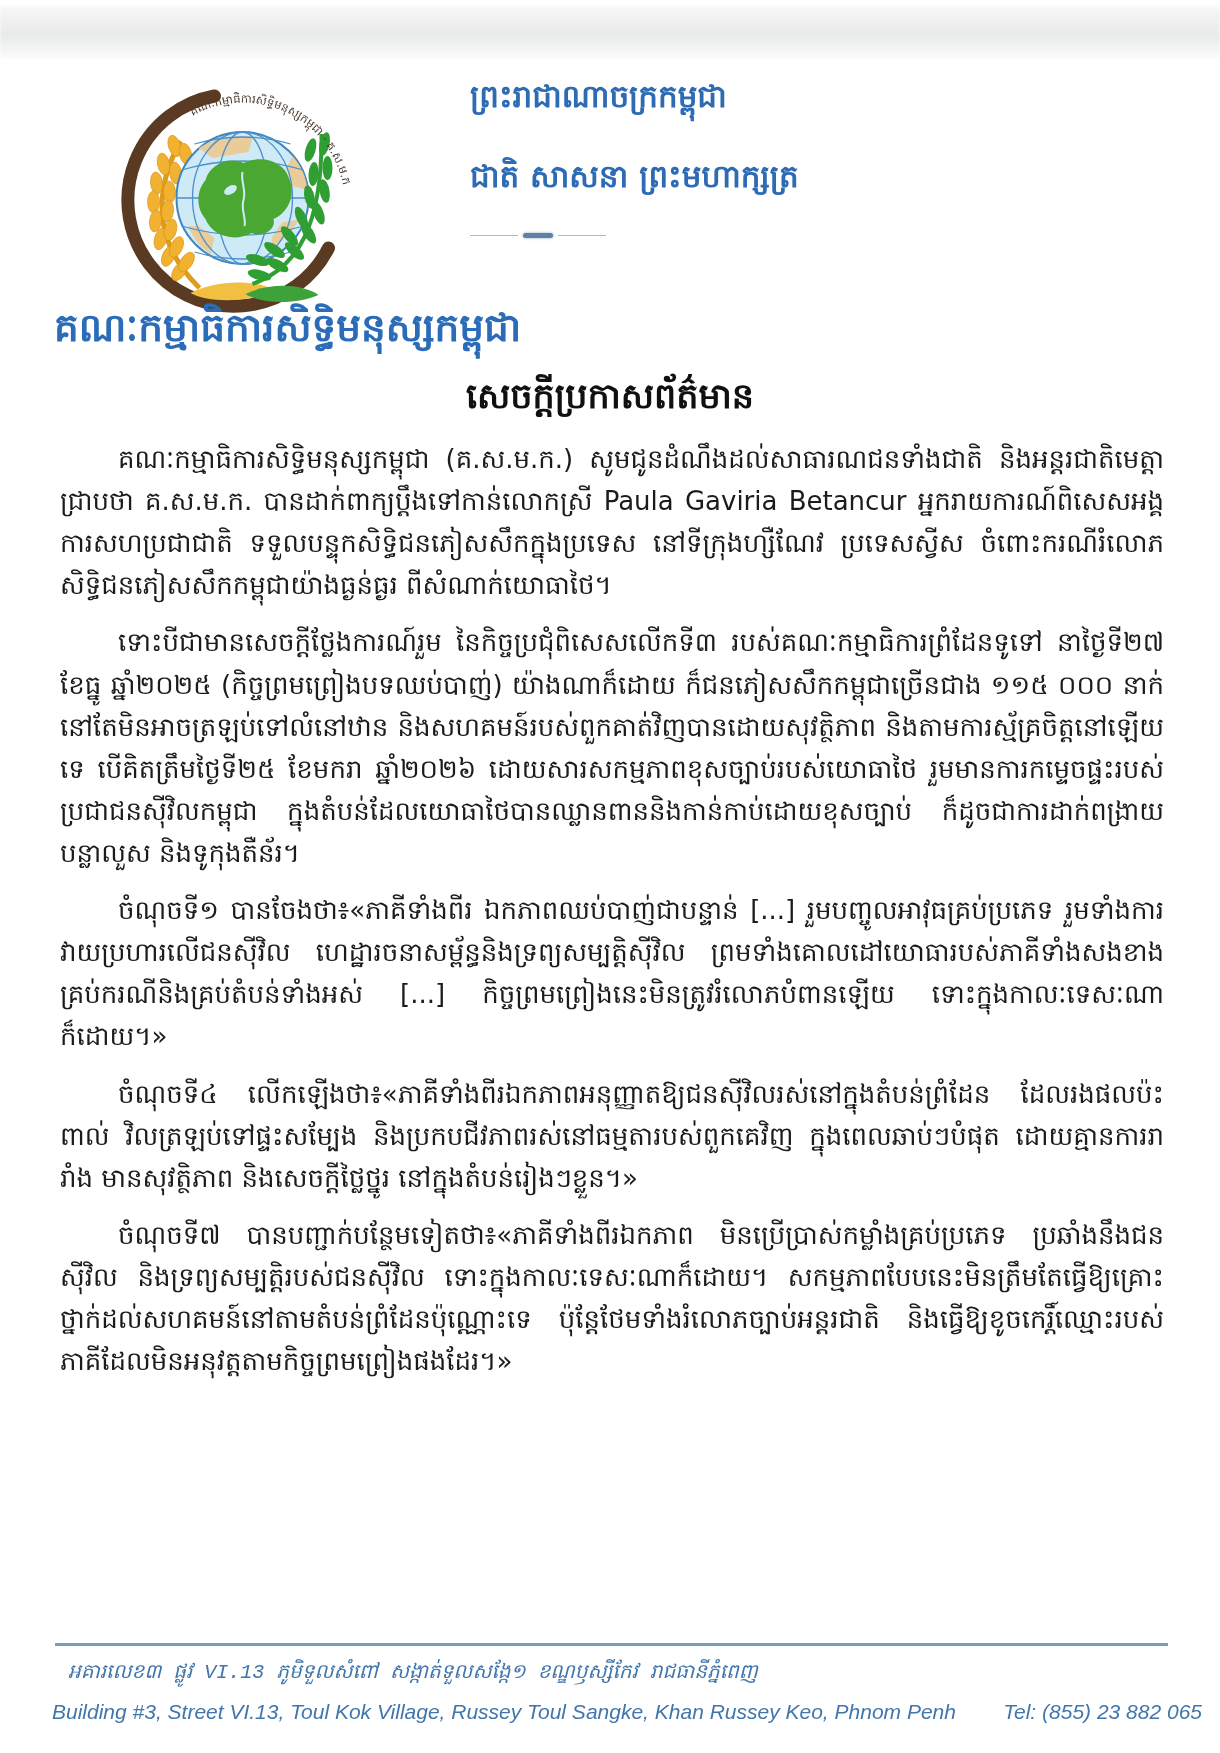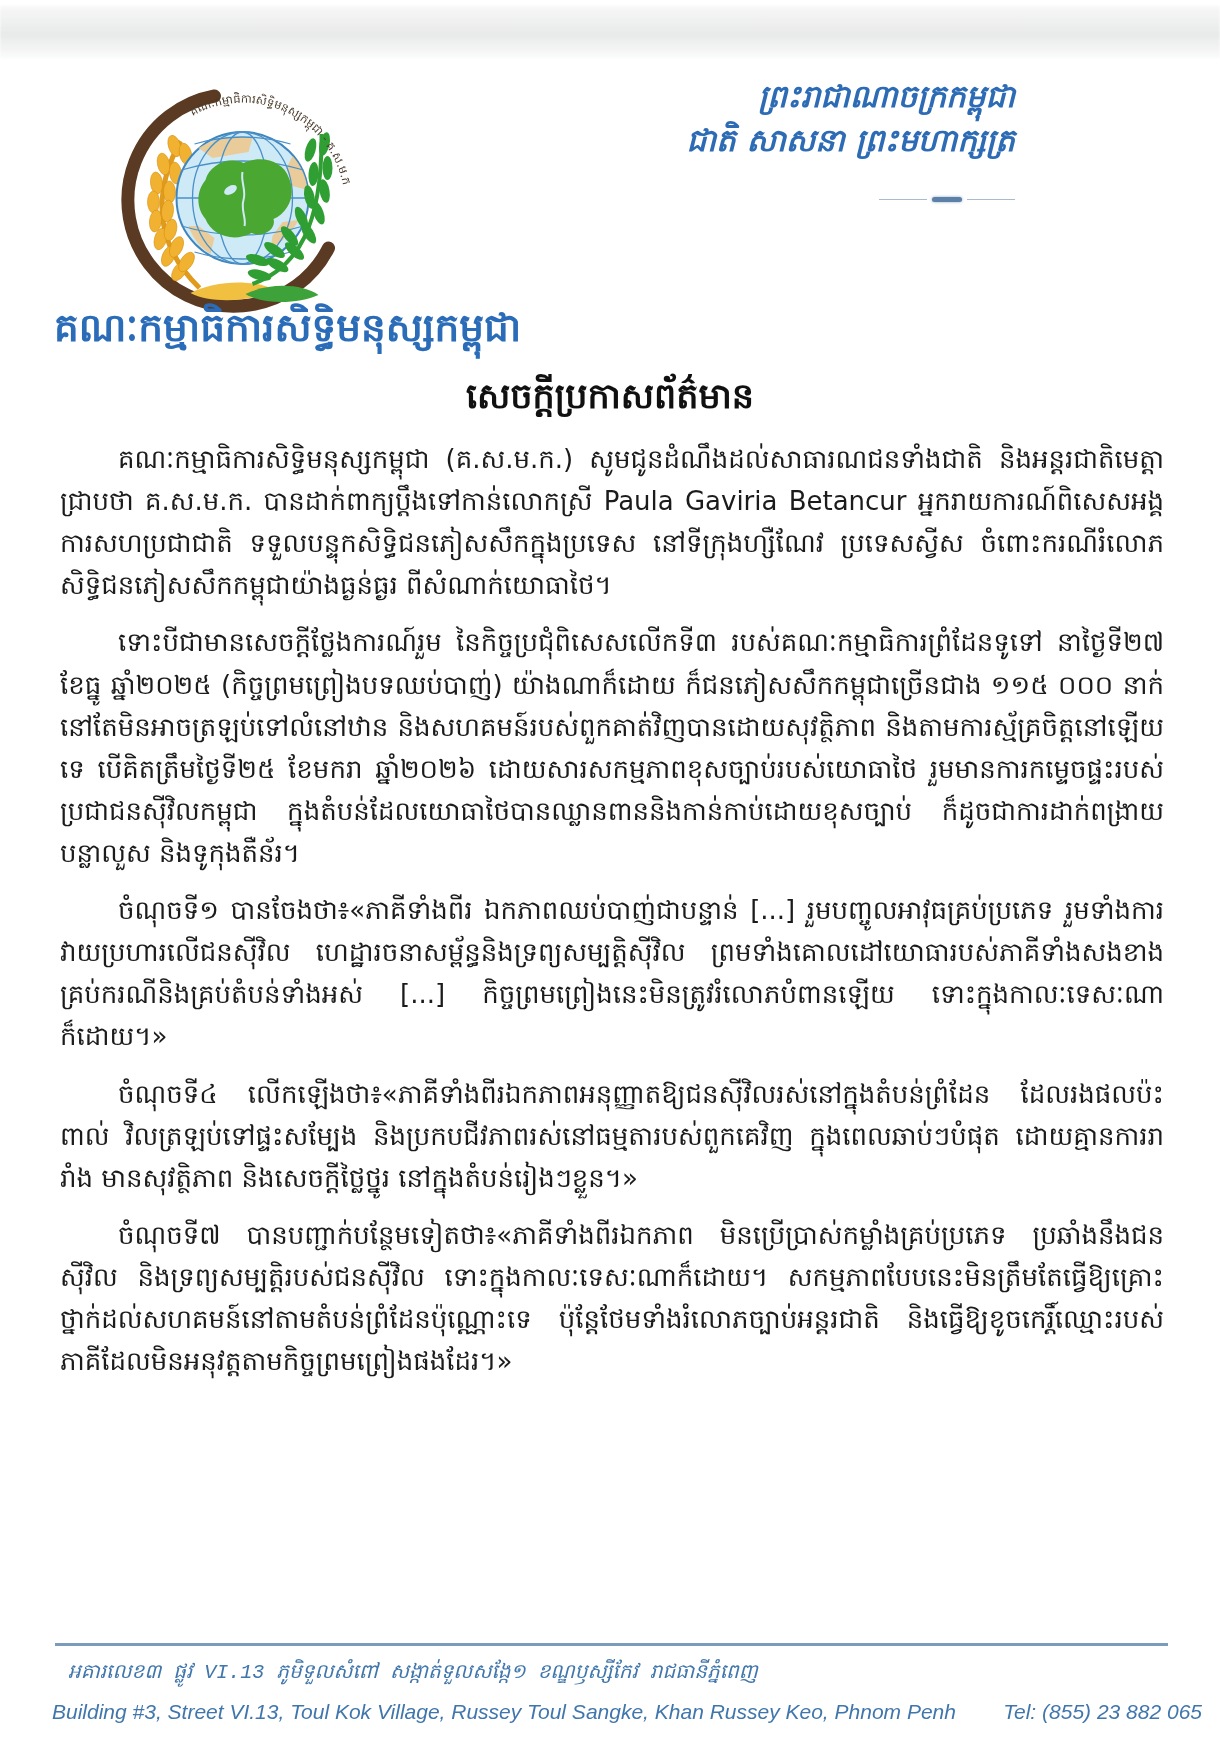--- a/index.html
+++ b/index.html
@@ -24,27 +24,26 @@
     font-family:"DejaVu Sans",sans-serif;
   }
   .scan-band{
     position:absolute;left:0;top:6px;width:100%;height:52px;
     background:linear-gradient(to bottom,rgba(215,215,215,.18),rgba(210,212,212,.5) 55%,rgba(228,228,228,.15));
     filter:blur(1px);
   }
   
   .kingdom-block{
     position:absolute;left:470px;top:76px;width:545px;
-    text-align:right;
+    text-align:left;
     color:var(--header-blue);
     font-weight:bold;
-    font-style:italic;
   }
   .kingdom-line1{font-size:31px;line-height:1.35;}
-  .kingdom-line2{font-size:31px;line-height:1.45;}
+  .kingdom-line2{font-size:31px;line-height:1.45;margin-top:36px;}
   .ornament{margin-top:26px;white-space:nowrap;}
   .orn-line{display:inline-block;width:48px;height:1px;background:#a9bccd;vertical-align:middle;}
   .orn-center{display:inline-block;width:30px;height:5px;background:#5c80a8;border-radius:3px;margin:0 5px;vertical-align:middle;box-shadow:0 0 3px #8fa8c0;}
   
   .logo{position:absolute;left:100px;top:86px;width:255px;height:238px;}
   
   .org-name{
     position:absolute;left:54px;top:303px;width:640px;
     color:#2b6cb8;font-weight:bold;font-size:39px;
   }

